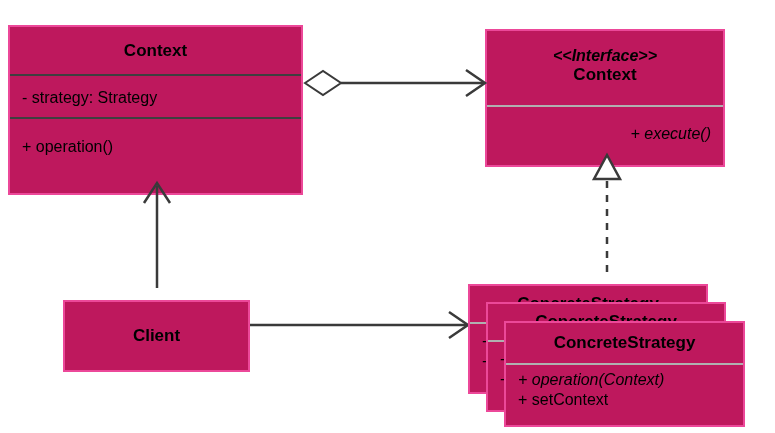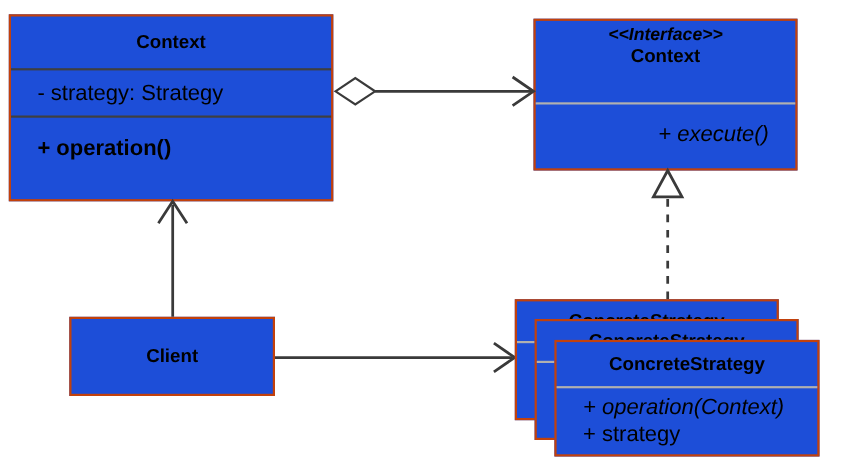--- a/index.html
+++ b/index.html
@@ -10,44 +10,45 @@
   #canvas {
     position: relative;
     width: 775px;
     height: 433px;
     background: #ffffff;
     font-family: "Liberation Sans", sans-serif;
     overflow: hidden;
   }
   .uml-box {
     position: absolute;
-    background: #1d4ed8;
-    border: 2px solid #c2410c;
+    background: #be185d;
+    border: 2px solid #ec4899;
     box-sizing: border-box;
+    margin-top: 12px;
   }
   .uml-title {
     text-align: center;
     font-weight: bold;
     font-size: 17px;
     color: #000000;
     line-height: 1.15;
     padding: 0 4px;
     box-sizing: border-box;
     white-space: nowrap;
   }
   .stereotype {
     display: block;
     font-style: italic;
     font-weight: bold;
     font-size: 16px;
   }
   .uml-section {
     box-sizing: border-box;
-    padding: 0 24px;
-    font-size: 20px;
+    padding: 0 12px;
+    font-size: 16px;
     color: #000000;
   }
   .divider-dark {
     border-top: 2px solid #3f3f3f;
   }
   .divider-light {
     border-top: 2px solid #b0b0b0;
   }
   .row {
     white-space: nowrap;
@@ -68,27 +69,27 @@
 </head>
 <body>
 
 <div id="canvas">
 
   <div class="uml-box" style="left:8px; top:13px; width:295px; height:170px;">
     <div class="uml-title" style="height:47px; line-height:47px;">Context</div>
     <div class="uml-section divider-dark" style="height:43px;">
       <div class="row" style="line-height:43px;">- strategy: Strategy</div>
     </div>
-    <div class="uml-section divider-dark" style="height:60px;font-weight:bold;">
+    <div class="uml-section divider-dark" style="height:60px;">
       <div class="row" style="line-height:56px;">+ operation()</div>
     </div>
   </div>
 
   <div class="uml-box" style="left:485px; top:17px; width:240px; height:138px;">
-    <div class="uml-title" style="height:74px; padding-top:4px;">
+    <div class="uml-title" style="height:74px; padding-top:16px;">
       <span class="stereotype">&lt;&lt;Interface&gt;&gt;</span>
       <span>Context</span>
     </div>
     <div class="uml-section divider-light" style="height:62px;">
       <div class="row ital" style="line-height:54px;text-align:right;">+ execute()</div>
     </div>
   </div>
 
   <div class="uml-box" style="left:63px; top:288px; width:187px; height:72px;">
     <div class="uml-title" style="height:68px; line-height:68px;">Client</div>
@@ -107,21 +108,21 @@
     <div class="uml-section divider-light" style="height:70px; padding-top:8px;">
       <div class="row">+</div>
       <div class="row">+</div>
     </div>
   </div>
 
   <div class="uml-box" style="left:504px; top:309px; width:241px; height:106px; z-index:3;">
     <div class="uml-title" style="height:40px; line-height:40px;">ConcreteStrategy</div>
     <div class="uml-section divider-light" style="height:62px; padding-top:5px;">
       <div class="row ital">+ operation(Context)</div>
-      <div class="row">+ strategy</div>
+      <div class="row">+ setContext</div>
     </div>
   </div>
 
   <svg class="overlay" viewBox="0 0 775 433">
 
     <g>
       <polygon points="305,83 323,71 341,83 323,95" fill="#ffffff" stroke="#3a3a3a" stroke-width="2"></polygon>
       <line x1="341" y1="83" x2="483" y2="83" stroke="#3a3a3a" stroke-width="2.5"></line>
       <polyline points="466,70 485,83 466,96" fill="none" stroke="#3a3a3a" stroke-width="2.5"></polyline>
     </g>

